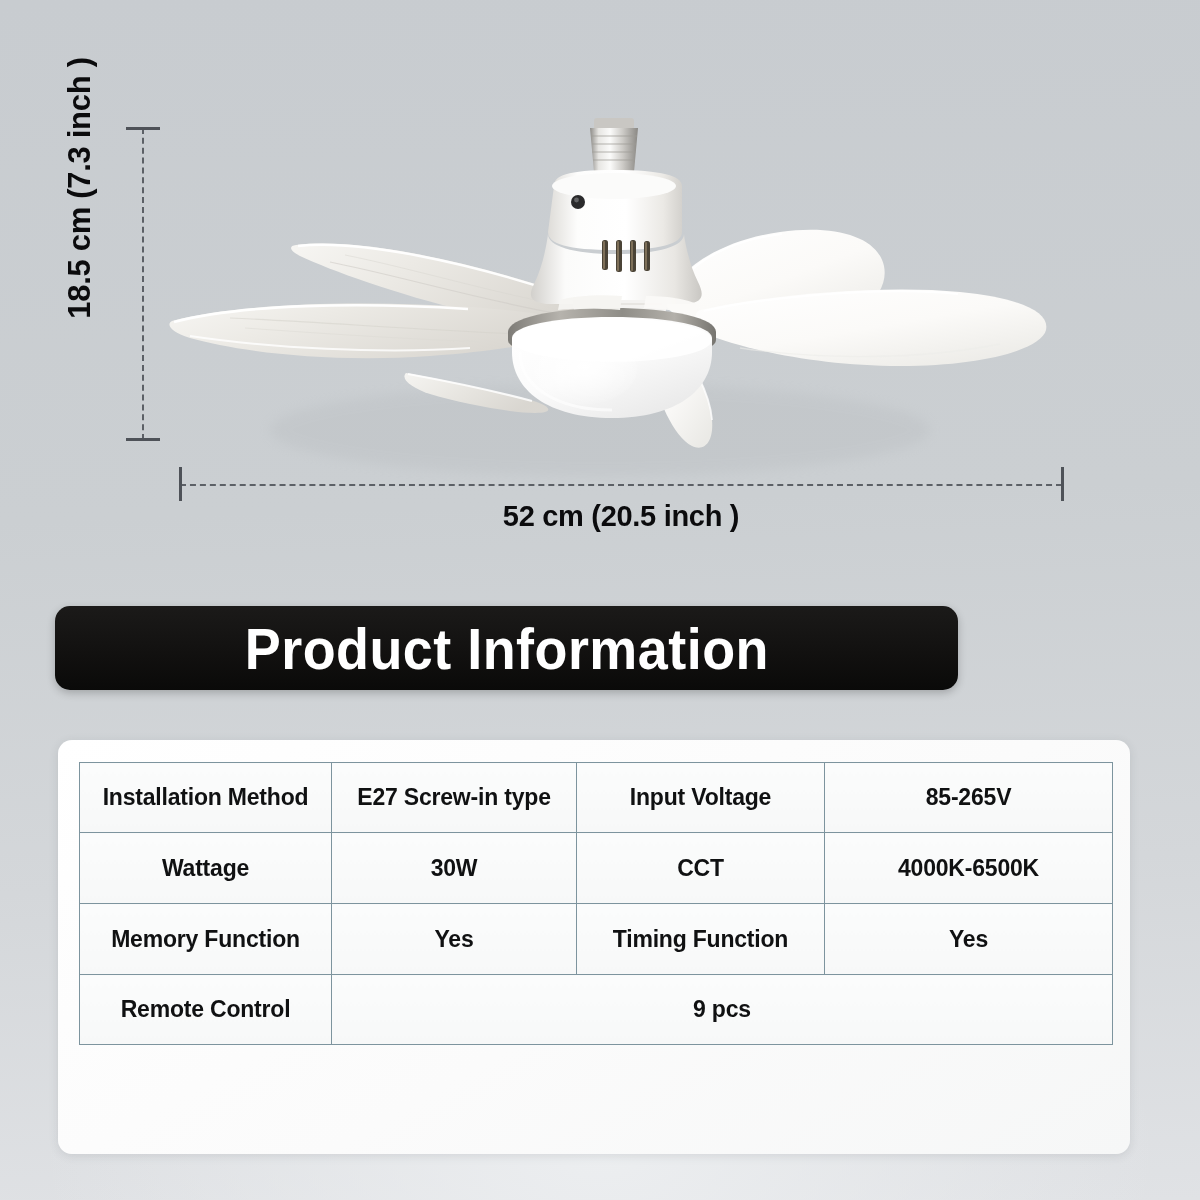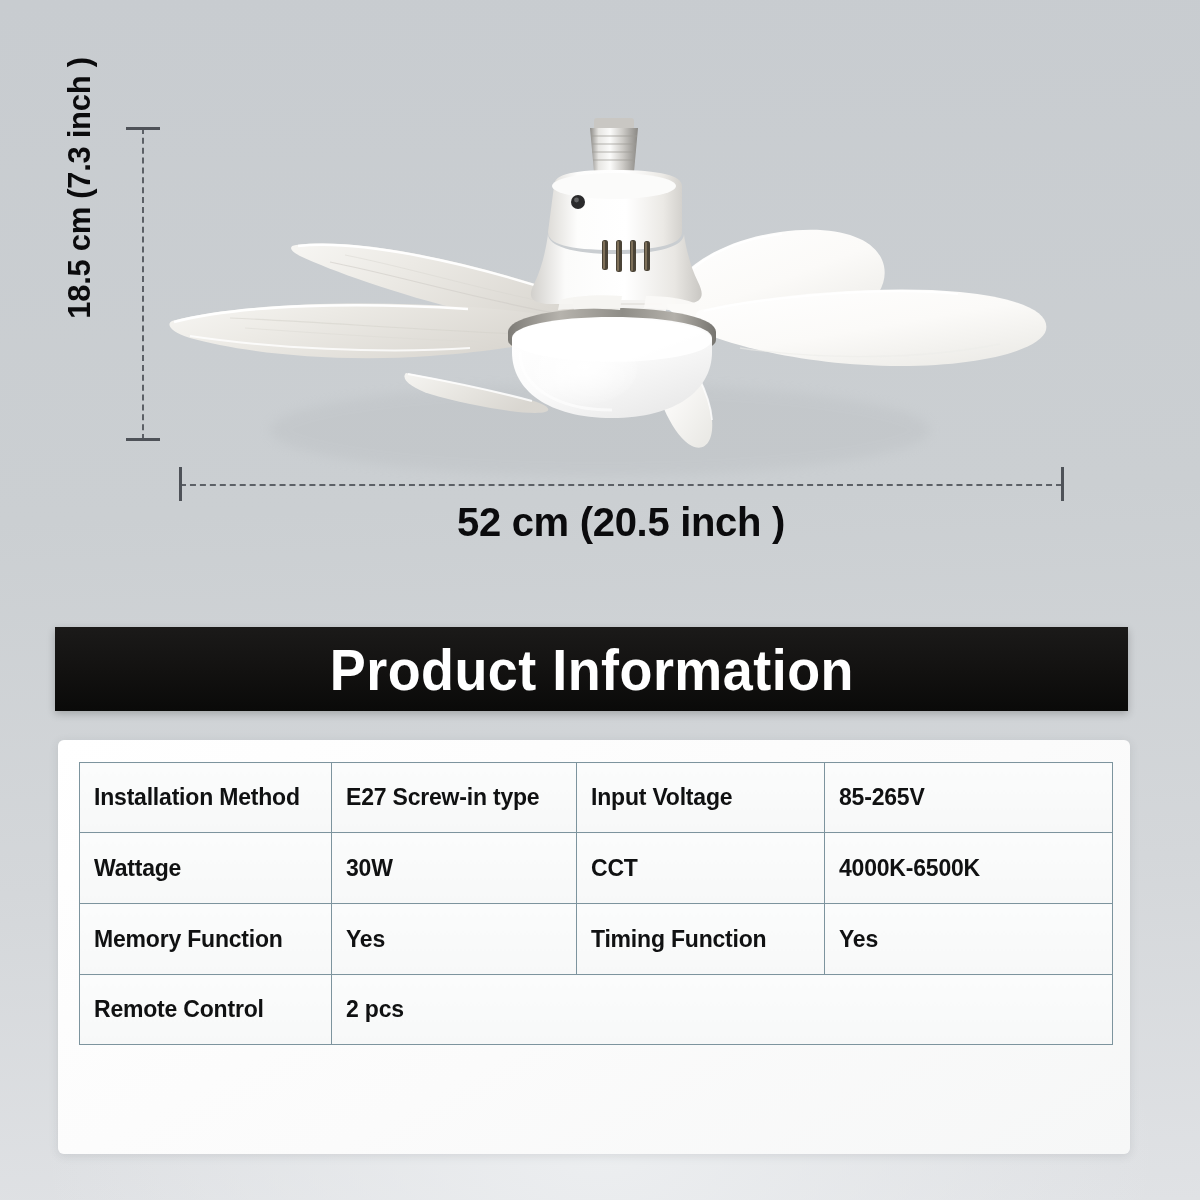--- a/index.html
+++ b/index.html
@@ -36,47 +36,48 @@
 
   .dim-h-line{
     position:absolute; left:180px; top:484px; width:882px; height:0;
     border-top:2.5px dashed #5c6066;
   }
   .dim-cap-v{ position:absolute; height:34px; width:0; border-left:3px solid #4e5258; top:467px; }
   .dim-cap-v.l{ left:179px; }
   .dim-cap-v.r{ left:1061px; }
   .dim-h-label{
     position:absolute; left:180px; top:500px; width:882px; text-align:center;
-    font-size:40px; font-weight:bold; color:#0b0b0d; letter-spacing:-0.3px;
+    font-size:29px; font-weight:bold; color:#0b0b0d; letter-spacing:-0.3px;
   }
 
   
   #product{ position:absolute; left:0; top:0; width:1200px; height:600px; }
 
   
   #banner{
-    position:absolute; left:55px; top:627px; width:1073px; height:84px;
+    position:absolute; left:55px; top:606px; width:903px; height:84px;
     background:linear-gradient(180deg,#1b1a19 0%,#121110 55%,#0a0a09 100%);
-    border-radius:0;
+    border-radius:15px;
     box-shadow:0 3px 8px rgba(0,0,0,.22);
     display:flex; align-items:center; justify-content:center;
   }
   #banner-title{
     color:#ffffff; font-size:58px; font-weight:bold;
     letter-spacing:0.5px;
     transform:scaleX(.93); transform-origin:50% 50%;
     white-space:nowrap;
   }
 
   
   #spec-card{
     position:absolute; left:58px; top:740px; width:1072px; height:414px;
     background:linear-gradient(150deg,#ffffff 0%,#fbfbfb 55%,#f6f7f7 100%);
-    border-radius:6px;
+    border-radius:14px;
     box-shadow:0 2px 10px rgba(60,70,80,.13);
+    text-align:center;
   }
   table{
     position:absolute; left:21px; top:22px;
     width:1033px; border-collapse:collapse; table-layout:fixed;
     background:#fafbfb;
   }
   table, td{ border:1.6px solid #7d949e; }
   td{
     padding:0 14px;
     height:70px;
@@ -294,17 +295,17 @@
         <td class="c4">4000K-6500K</td>
       </tr>
       <tr class="r-tall">
         <td class="c1">Memory Function</td>
         <td class="c2">Yes</td>
         <td class="c3">Timing  Function</td>
         <td class="c4"> Yes</td>
       </tr>
       <tr>
         <td class="c1">Remote Control</td>
-        <td colspan="3">2 pcs</td>
+        <td colspan="3">9 pcs</td>
       </tr>
     </tbody>
   </table>
 </div>
 
 </body></html>

